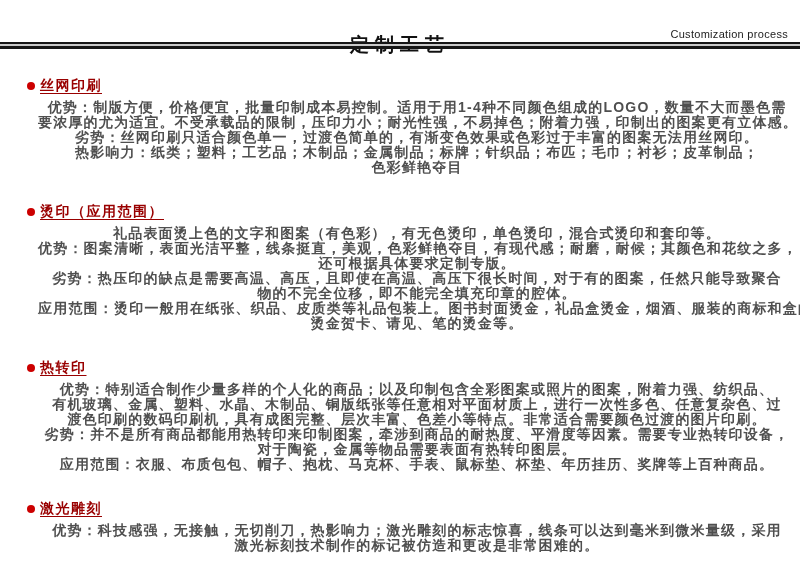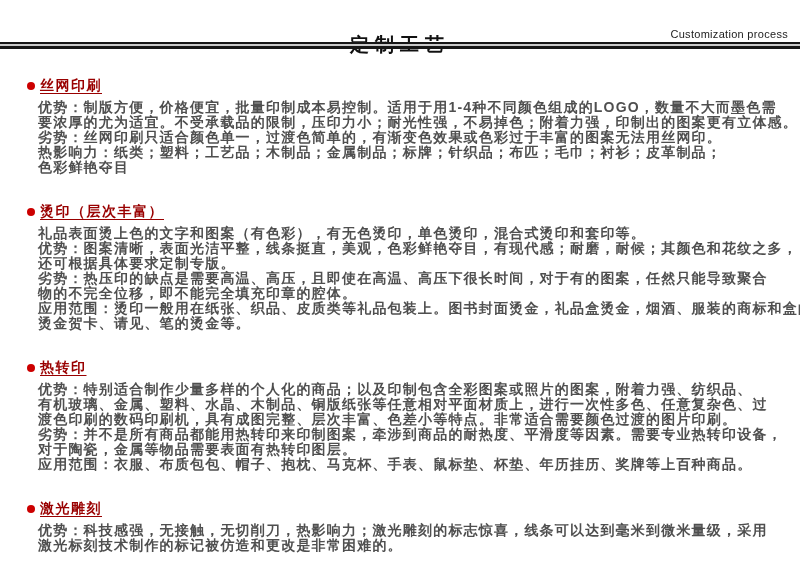--- a/index.html
+++ b/index.html
@@ -33,21 +33,21 @@
   }
   .double-rule {
     position: absolute;
     left: 0; right: 0; bottom: 0;
     height: 7px;
     border-top: 2px solid #161616;
     border-bottom: 3px solid #161616;
     background: #c9c9c9;
   }
   
-  .content { padding: 28px 4px 0 27px; }
+  .content { padding: 28px 4px 0 27px; text-align: center; }
   .section { margin-bottom: 28px; }
   .section:last-child { margin-bottom: 0; }
   .section-head { display: flex; align-items: center; }
   .bullet {
     width: 8px; height: 8px;
     border-radius: 50%;
     background: #cc0000;
     margin-right: 5px;
     flex: 0 0 auto;
   }
@@ -94,21 +94,21 @@
         <div class="tline">要浓厚的尤为适宜。不受承载品的限制，压印力小；耐光性强，不易掉色；附着力强，印制出的图案更有立体感。</div>
         <div class="tline">劣势：丝网印刷只适合颜色单一，过渡色简单的，有渐变色效果或色彩过于丰富的图案无法用丝网印。</div>
         <div class="tline">热影响力：纸类；塑料；工艺品；木制品；金属制品；标牌；针织品；布匹；毛巾；衬衫；皮革制品；</div>
         <div class="tline">色彩鲜艳夺目</div>
       </div>
     </div>
 
     <div class="section">
       <div class="section-head">
         <span class="bullet"></span>
-        <span class="section-title">烫印（层次丰富）</span>
+        <span class="section-title">烫印（应用范围）</span>
       </div>
       <div class="section-body">
         <div class="tline">礼品表面烫上色的文字和图案（有色彩），有无色烫印，单色烫印，混合式烫印和套印等。</div>
         <div class="tline">优势：图案清晰，表面光洁平整，线条挺直，美观，色彩鲜艳夺目，有现代感；耐磨，耐候；其颜色和花纹之多，</div>
         <div class="tline">还可根据具体要求定制专版。</div>
         <div class="tline">劣势：热压印的缺点是需要高温、高压，且即使在高温、高压下很长时间，对于有的图案，任然只能导致聚合</div>
         <div class="tline">物的不完全位移，即不能完全填充印章的腔体。</div>
         <div class="tline">应用范围：烫印一般用在纸张、织品、皮质类等礼品包装上。图书封面烫金，礼品盒烫金，烟酒、服装的商标和盒的</div>
         <div class="tline">烫金贺卡、请见、笔的烫金等。</div>
       </div>

